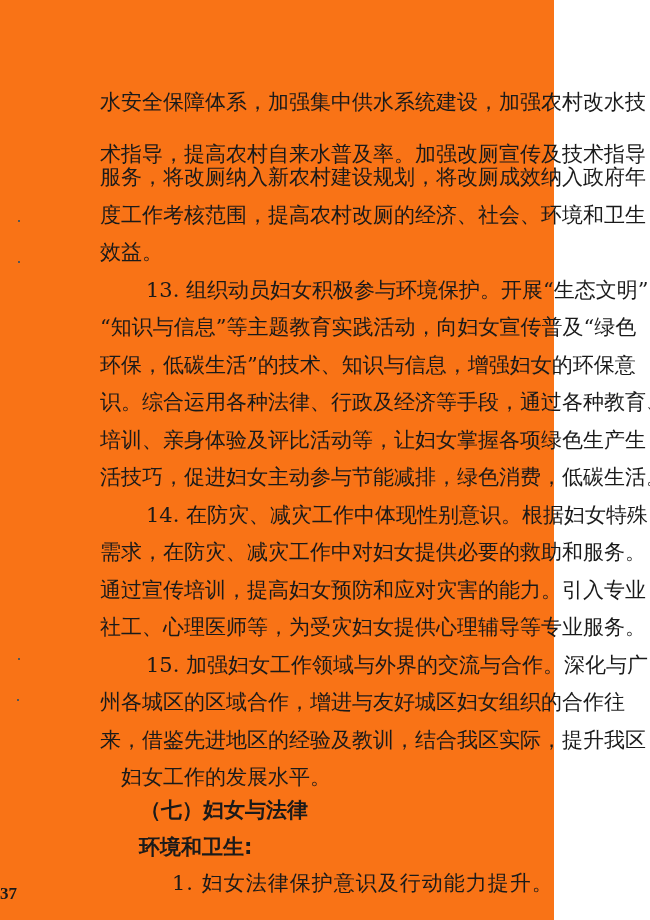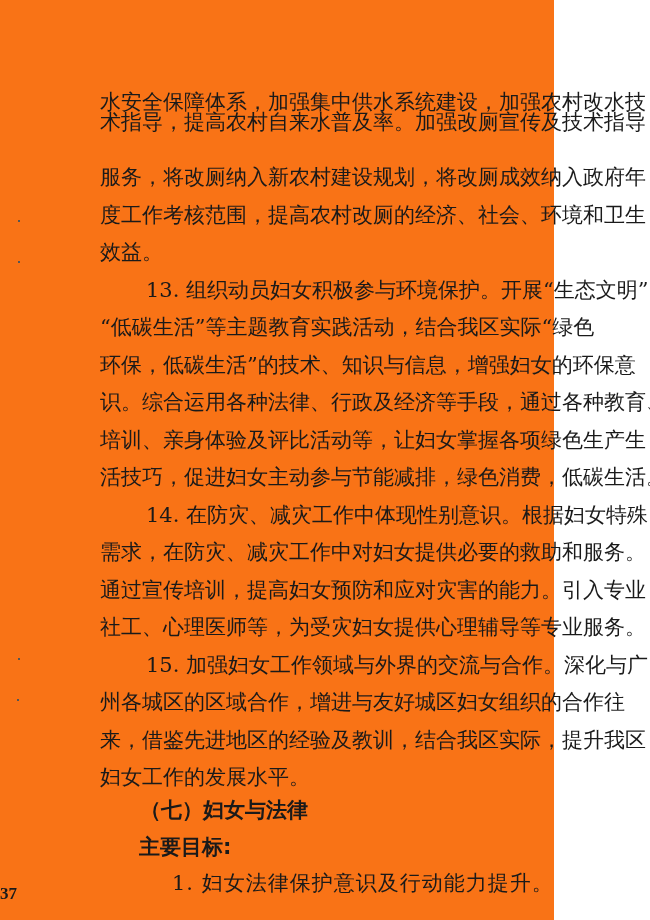--- a/index.html
+++ b/index.html
@@ -74,45 +74,45 @@
       height: 2px;
       background: #555;
     }
   </style>
 </head>
 <body>
 
 <div class="page">
 
   <div class="line" style="top:87px;">水安全保障体系，加强集中供水系统建设，加强农村改水技</div>
-  <div class="line" style="top:107px;">术指导，提高农村自来水普及率。加强改厕宣传及技术指导</div>
+  <div class="line" style="top:139px;">术指导，提高农村自来水普及率。加强改厕宣传及技术指导</div>
   <div class="line" style="top:162px;">服务，将改厕纳入新农村建设规划，将改厕成效纳入政府年</div>
   <div class="line" style="top:200px;">度工作考核范围，提高农村改厕的经济、社会、环境和卫生</div>
   <div class="line last" style="top:237px;">效益。</div>
 
   <div class="line indent" style="top:275px;">13. 组织动员妇女积极参与环境保护。开展“生态文明”、</div>
-  <div class="line" style="top:312px;">“低碳生活”等主题教育实践活动，结合我区实际“绿色</div>
+  <div class="line" style="top:312px;">“知识与信息”等主题教育实践活动，向妇女宣传普及“绿色</div>
   <div class="line" style="top:350px;">环保，低碳生活”的技术、知识与信息，增强妇女的环保意</div>
   <div class="line" style="top:387px;">识。综合运用各种法律、行政及经济等手段，通过各种教育、</div>
   <div class="line" style="top:425px;">培训、亲身体验及评比活动等，让妇女掌握各项绿色生产生</div>
   <div class="line" style="top:462px;">活技巧，促进妇女主动参与节能减排，绿色消费，低碳生活。</div>
 
   <div class="line indent" style="top:500px;">14. 在防灾、减灾工作中体现性别意识。根据妇女特殊</div>
   <div class="line" style="top:537px;">需求，在防灾、减灾工作中对妇女提供必要的救助和服务。</div>
   <div class="line" style="top:575px;">通过宣传培训，提高妇女预防和应对灾害的能力。引入专业</div>
   <div class="line" style="top:612px;">社工、心理医师等，为受灾妇女提供心理辅导等专业服务。</div>
 
   <div class="line indent" style="top:650px;">15. 加强妇女工作领域与外界的交流与合作。深化与广</div>
   <div class="line" style="top:687px;">州各城区的区域合作，增进与友好城区妇女组织的合作往</div>
   <div class="line" style="top:725px;">来，借鉴先进地区的经验及教训，结合我区实际，提升我区</div>
-  <div class="line last" style="top:762px;">妇女工作的发展水平。</div>
+  <div class="line last" style="top:762px;margin-left:21px;">妇女工作的发展水平。</div>
 
   <div class="heading" style="top:795px; left:140px;">（七）妇女与法律</div>
 
-  <div class="heading" style="top:832px; left:139px;">主要目标:</div>
+  <div class="heading" style="top:832px; left:139px;">环境和卫生:</div>
 
   <div class="list-item" style="top:868px;">1. 妇女法律保护意识及行动能力提升。</div>
 
   <div class="page-number" style="top:884px;">37</div>
 
   <div class="margin-mark" style="left:18px; top:220px;"></div>
   <div class="margin-mark" style="left:18px; top:261px;"></div>
   <div class="margin-mark" style="left:18px; top:658px;"></div>
   <div class="margin-mark" style="left:17px; top:699px;"></div>
 </div>

